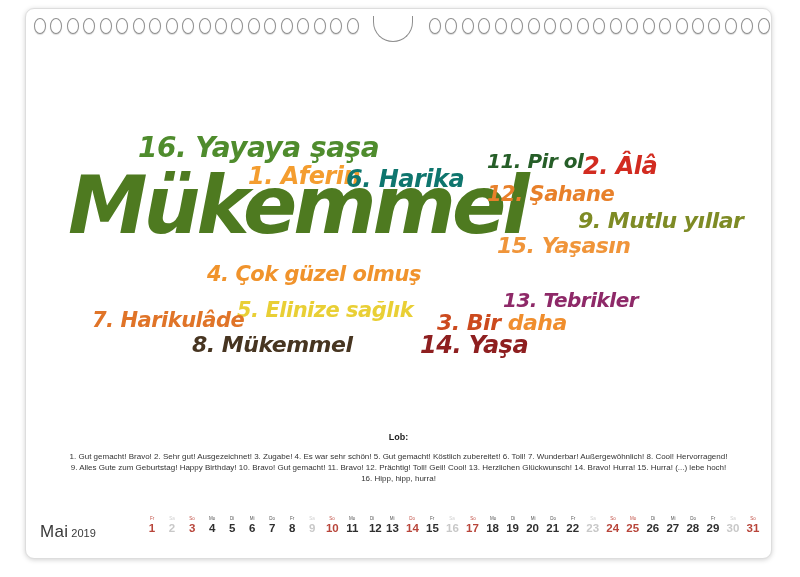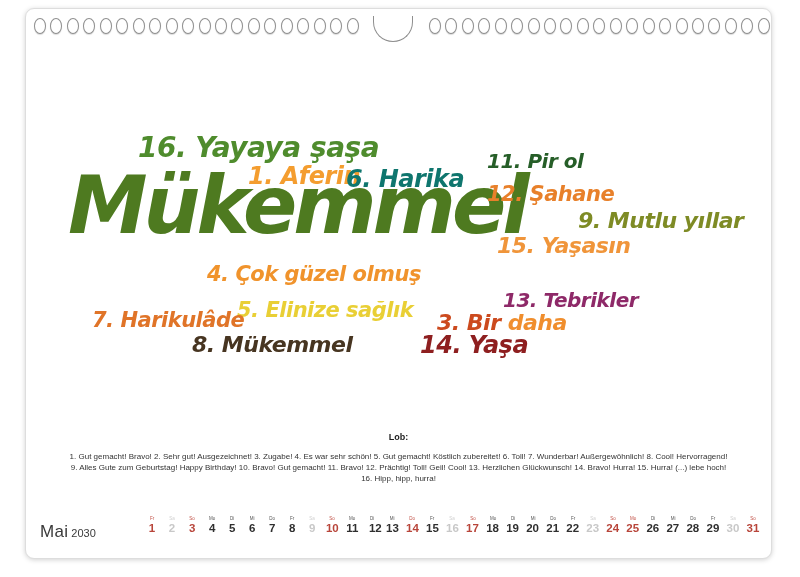--- a/index.html
+++ b/index.html
@@ -83,20 +83,21 @@
         <span class="hole" style="left: 731.8px;"></span>
       </div>
     <div class="hanger"></div>
 
     <div class="cloud">
       <span class="main-word" style="left: 42px; top: 150px; font-size: 80px; color: rgb(78, 122, 32);">Mükemmel</span>
     <span class="cw" style="left: 112px; top: 122px; font-size: 28px; color: rgb(79, 140, 45);">16. Yayaya şaşa</span>
         <span class="cw" style="left: 222px; top: 153px; font-size: 24px; color: rgb(244, 157, 47);">1. Aferin</span>
         <span class="cw" style="left: 320px; top: 156px; font-size: 24px; color: #0f766e; text-align: center;">6. Harika</span>
         <span class="cw" style="left: 461px; top: 140px; font-size: 20px; color: rgb(38, 94, 40);">11. Pir ol</span>
+        <span class="cw" style="left: 557px; top: 143px; font-size: 24px; color: rgb(210, 43, 32);">2. Âlâ</span>
         <span class="cw" style="left: 461px; top: 173px; font-size: 21px; color: rgb(232, 128, 42);">12. Şahane</span>
         <span class="cw" style="left: 552px; top: 199px; font-size: 22px; color: rgb(126, 139, 37);">9. Mutlu yıllar</span>
         <span class="cw" style="left: 471px; top: 224px; font-size: 22px; color: rgb(240, 149, 58);">15. Yaşasın</span>
         <span class="cw" style="left: 181px; top: 253px; font-size: 21px; color: rgb(240, 147, 44);">4. Çok güzel olmuş</span>
         <span class="cw" style="left: 477px; top: 279px; font-size: 20px; color: rgb(142, 41, 104);">13. Tebrikler</span>
         <span class="cw" style="left: 211px; top: 289px; font-size: 21px; color: rgb(233, 207, 53);">5. Elinize sağlık</span>
         <span class="cw" style="left: 66px; top: 299px; font-size: 21px; color: rgb(224, 116, 40);">7. Harikulâde</span>
         <span class="cw" style="left: 411px; top: 301px; font-size: 22px; color: rgb(204, 74, 30);"><span>3. Bir </span><span style="color: rgb(240, 142, 45);">daha</span></span>
         <span class="cw" style="left: 166px; top: 323px; font-size: 22px; color: rgb(71, 53, 33);">8. Mükemmel</span>
         <span class="cw" style="left: 394px; top: 322px; font-size: 24px; color: rgb(142, 31, 32);">14. Yaşa</span>
@@ -104,21 +105,21 @@
 
     <div class="lob">
       <div class="lob-heading">Lob:</div>
       <div class="lob-line">1. Gut gemacht! Bravo!  2. Sehr gut! Ausgezeichnet!  3. Zugabe!  4. Es war sehr schön!  5. Gut gemacht! Köstlich zubereitet!  6. Toll!  7. Wunderbar! Außergewöhnlich!  8. Cool! Hervorragend!</div>
       <div class="lob-line">9. Alles Gute zum Geburtstag! Happy Birthday!  10. Bravo! Gut gemacht!  11. Bravo!  12. Prächtig! Toll! Geil! Cool!  13. Herzlichen Glückwunsch!  14. Bravo! Hurra!  15. Hurra! (...) lebe hoch!</div>
       <div class="lob-line">16. Hipp, hipp, hurra!</div>
     </div>
 
     <div class="strip">
       <div class="month-label">
-        <span class="month-name">Mai</span><span class="year-label">2030</span>
+        <span class="month-name">Mai</span><span class="year-label">2019</span>
       </div>
       <div class="days">
           <div class="day">
             <span class="wd" style="color: rgb(194, 82, 72);">Fr</span>
             <span class="num" style="color: rgb(184, 69, 58);">1</span>
           </div>
           <div class="day">
             <span class="wd" style="color: rgb(207, 207, 207);">Sa</span>
             <span class="num" style="color: rgb(200, 200, 200);">2</span>
           </div>

